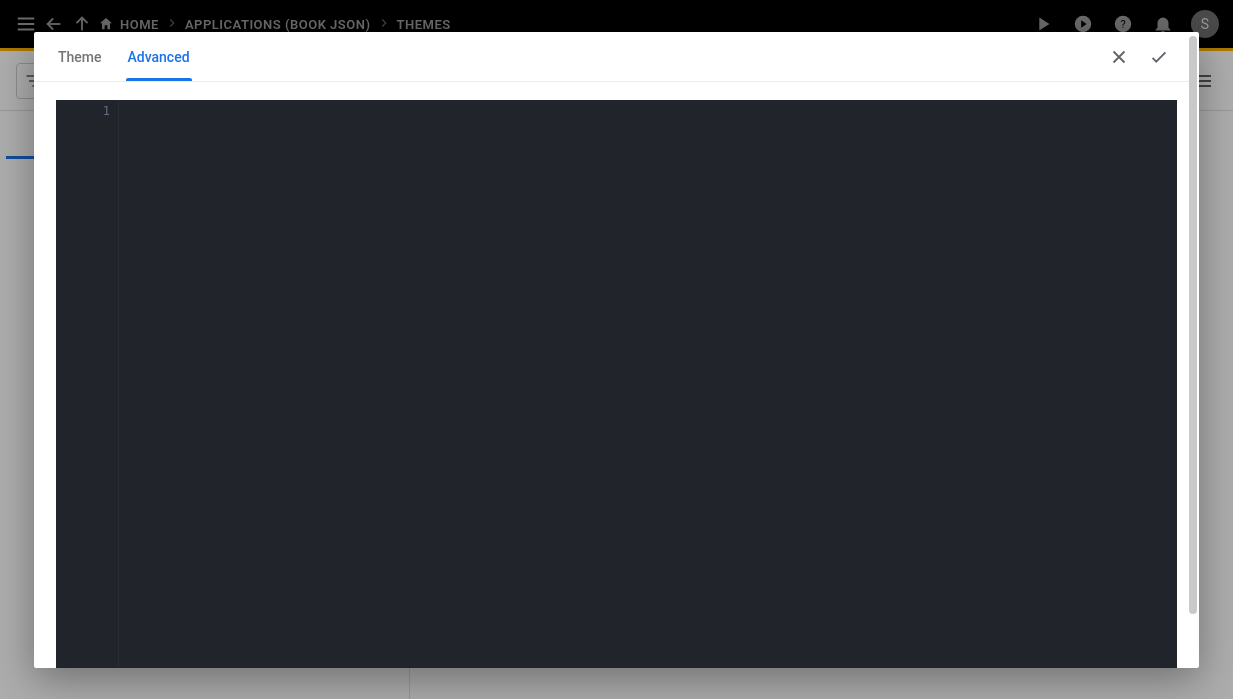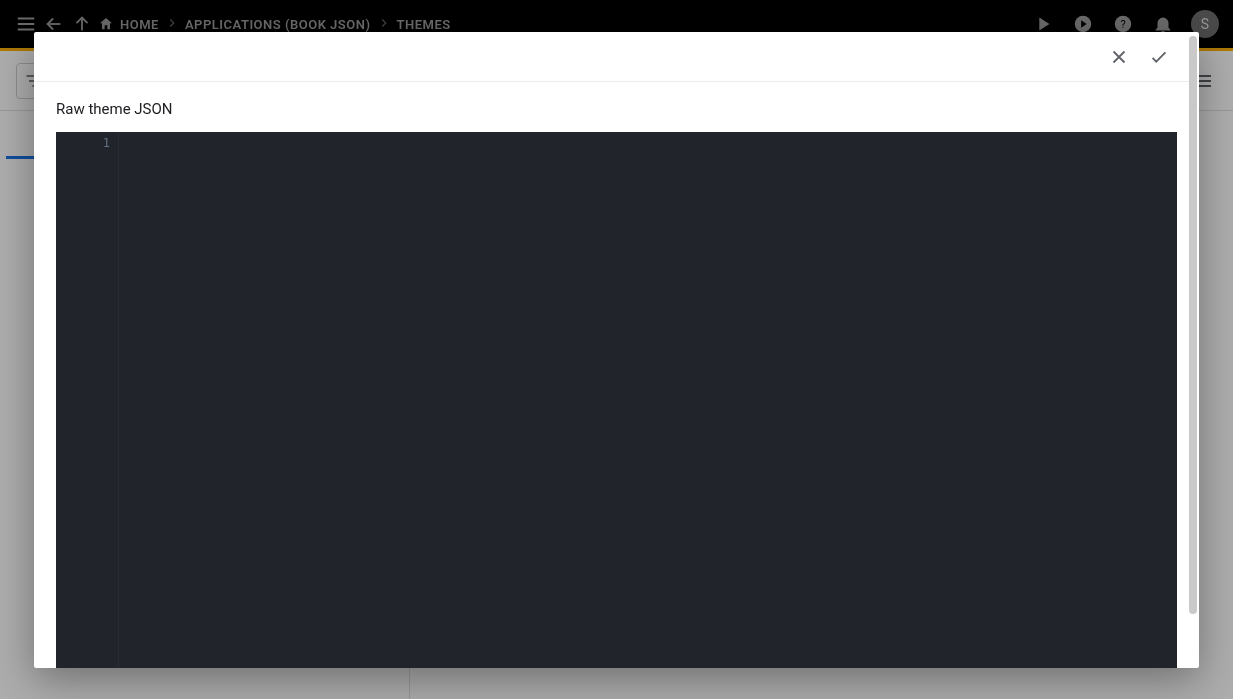--- a/index.html
+++ b/index.html
@@ -167,35 +167,38 @@
       <div class="left-tab"></div>
       <div class="left-tab-ind"></div>
     </div>
   </div>
 </div>
 
 <div class="dim"></div>
 
 <div class="modal">
   <div class="modal-header">
+    <div class="tabs">
+      <div class="tab">Theme</div>
+      <div class="tab active">Advanced</div>
+    </div>
     <div class="sp"></div>
     <div class="hdr-ico">
       <svg viewBox="0 0 24 24" fill="none" stroke="currentColor" stroke-width="2">
           <path d="M6 6l12 12M18 6L6 18"></path>
         </svg>
     </div>
     <div class="hdr-ico">
       <svg viewBox="0 0 24 24" fill="none" stroke="currentColor" stroke-width="2">
           <path d="M5 13l4 4 10-10"></path>
         </svg>
     </div>
   </div>
 
   <div class="modal-body">
-    <div class="section-title">Raw theme JSON</div>
     <div class="editor">
       <div class="gutter">
         <div class="ln">1</div>
       </div>
       <div class="editor-content"></div>
       <div class="vscroll">
           <div class="track"></div>
         </div>
     </div>
   </div>

